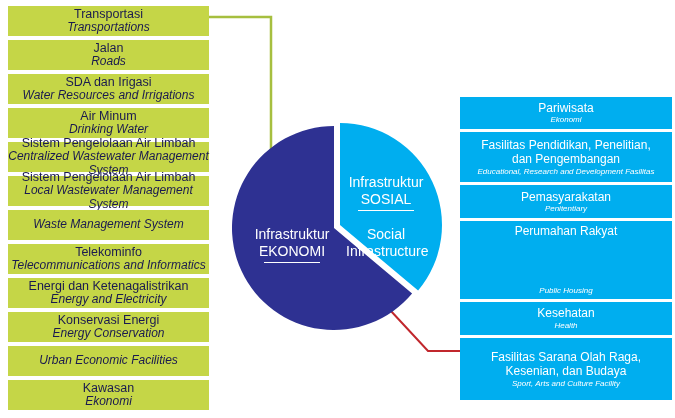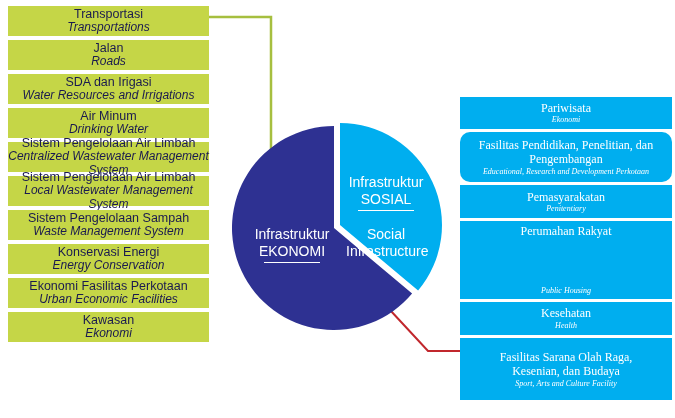--- a/index.html
+++ b/index.html
@@ -10,23 +10,23 @@
   
   .left-col { position:absolute; left:8px; top:6px; width:201px; display:flex; flex-direction:column; gap:4px; z-index:2;border-radius:9px; }
   .gbox { background:var(--box-green,#c5d647); height:30px; display:flex; flex-direction:column;
           justify-content:center; align-items:center; text-align:center; }
   .gtitle { font-size:12.5px; color:#1a1a4f; line-height:1.12; white-space:nowrap; }
   .gsub   { font-size:12px; font-style:italic; color:#1a1a4f; line-height:1.15; }
 
   
   .right-col { position:absolute; left:460px; top:97px; width:212px; display:flex; flex-direction:column; gap:3px; z-index:2; }
   .bbox { background:var(--box-blue,#00aeef); color:#fff; display:flex; flex-direction:column;
-          justify-content:center; align-items:center; text-align:center; padding:3px 16px; box-sizing:border-box;font-family:Liberation Serif, serif; }
+          justify-content:center; align-items:center; text-align:center; padding:3px 16px; box-sizing:border-box; }
   .bbox:nth-child(1){ min-height:32px; }
-  .bbox:nth-child(2){ min-height:50px;border-radius:10px; }
+  .bbox:nth-child(2){ min-height:50px; }
   .bbox:nth-child(3){ min-height:33px; }
   .bbox:nth-child(4){ min-height:38px;gap:48px; }
   .bbox:nth-child(5){ min-height:33px; }
   .bbox:nth-child(6){ min-height:62px;justify-content:center; }
   .btitle { font-size:12px; line-height:1.2; }
   .bsub   { font-size:8px; font-style:italic; line-height:1.2; }
 
   
   .pie-wrap { position:absolute; left:224px; top:118px; width:220px; height:220px; z-index:1; }
   .pie-wrap svg { display:block; }
@@ -65,29 +65,35 @@
     </div>
     <div class="gbox">
       <div class="gtitle">Sistem Pengelolaan Air Limbah</div>
       <div class="gsub">Centralized Wastewater Management System</div>
     </div>
     <div class="gbox">
       <div class="gtitle">Sistem Pengelolaan Air Limbah</div>
       <div class="gsub">Local Wastewater Management System</div>
     </div>
     <div class="gbox">
-      <div class="gtitle">Sistem Pengelolaan Sampah</div>
       <div class="gsub">Waste Management System</div>
+    </div>
+    <div class="gbox">
+      <div class="gtitle">Telekominfo</div>
+      <div class="gsub">Telecommunications and Informatics</div>
+    </div>
+    <div class="gbox">
+      <div class="gtitle">Energi dan Ketenagalistrikan</div>
+      <div class="gsub">Energy and Electricity</div>
     </div>
     <div class="gbox">
       <div class="gtitle">Konservasi Energi</div>
       <div class="gsub">Energy Conservation</div>
     </div>
     <div class="gbox">
-      <div class="gtitle">Ekonomi Fasilitas Perkotaan</div>
       <div class="gsub">Urban Economic Facilities</div>
     </div>
     <div class="gbox">
       <div class="gtitle">Kawasan</div>
       <div class="gsub">Ekonomi</div>
     </div>
   </div>
 
   <div class="pie-wrap">
     <svg width="220" height="220" viewBox="-110 -110 220 220">
@@ -107,21 +113,21 @@
     </div>
   </div>
 
   <div class="right-col">
     <div class="bbox">
       <div class="btitle">Pariwisata</div>
       <div class="bsub">Ekonomi</div>
     </div>
     <div class="bbox">
       <div class="btitle">Fasilitas Pendidikan, Penelitian, dan Pengembangan</div>
-      <div class="bsub">Educational, Research and Development Perkotaan</div>
+      <div class="bsub">Educational, Research and Development Fasilitas</div>
     </div>
     <div class="bbox">
       <div class="btitle">Pemasyarakatan</div>
       <div class="bsub">Penitentiary</div>
     </div>
     <div class="bbox">
       <div class="btitle">Perumahan Rakyat</div>
       <div class="bsub">Public Housing</div>
     </div>
     <div class="bbox">

